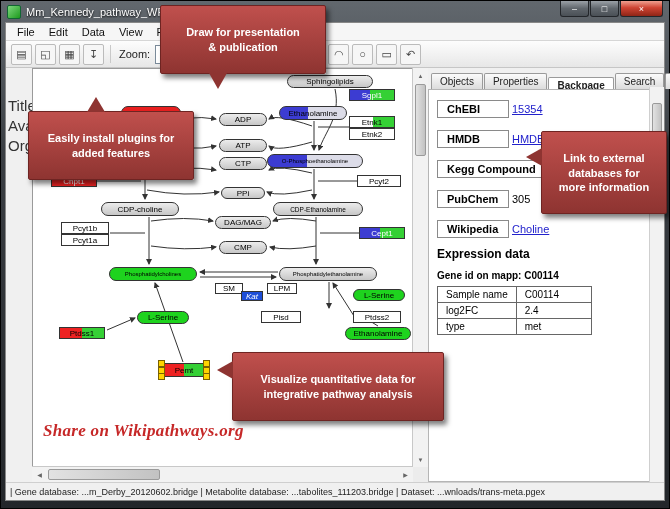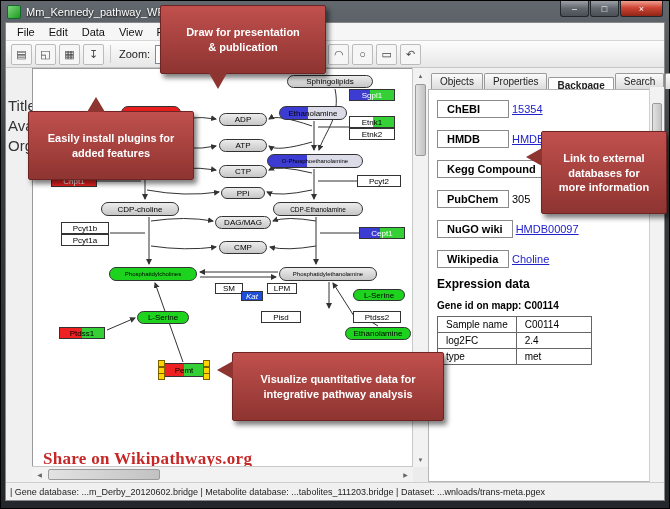--- a/index.html
+++ b/index.html
@@ -70,21 +70,21 @@
   .node.gene-red{background:linear-gradient(90deg,#ee2222 0,#ee2222 50%,#fff 50%);}
   .node.gene-red-solid{background:#ee2222;color:#fff;}
   .node.gene-green{background:linear-gradient(90deg,#fff 0,#fff 52%,#35d035 52%);}
   .node.gene-bluegreen{background:linear-gradient(90deg,#3c3cd2 0,#3c3cd2 45%,#35d035 45%);color:#fff;}
   .node.gene-redgreen,.node.selected{background:linear-gradient(90deg,#ee2222 0,#ee2222 50%,#35d035 50%);}
   .hdl{position:absolute;width:5px;height:5px;background:#ffd400;border:1px solid #7a6000;}
   .hdl.tl{left:-4px;top:-4px;} .hdl.tr{right:-4px;top:-4px;}
   .hdl.bl{left:-4px;bottom:-4px;} .hdl.br{right:-4px;bottom:-4px;}
   .hdl.ml{left:-4px;top:50%;margin-top:-3px;} .hdl.mr{right:-4px;top:50%;margin-top:-3px;}
   .share-banner{position:absolute;left:10px;top:352px;font-size:17px;font-weight:bold;
-        color:#c62828;font-family:"Liberation Serif",serif;letter-spacing:.3px;margin-top:28px;}
+        font-style:italic;color:#c62828;font-family:"Liberation Serif",serif;letter-spacing:.3px;}
   
   .right-panel{flex:1;display:flex;flex-direction:column;background:#f0f0f0;position:relative;min-width:0;}
   .tab-bar{height:19px;display:flex;align-items:flex-end;padding:2px 3px 0 3px;background:#f0f0f0;}
   .tab{font-size:10px;padding:2px 8px;border:1px solid #9a9a9a;border-bottom:none;
        background:linear-gradient(#fbfbfb,#dcdcdc);margin-right:1px;border-radius:2px 2px 0 0;color:#222;}
   .tab.active{background:#fff;font-weight:bold;position:relative;top:4px;}
   .panel-body{flex:1;background:#fff;border:1px solid #b5b5b5;margin-right:14px;
               padding:7px 8px;overflow:hidden;position:relative;}
   .section{margin-bottom:9px;}
   .dbbox{display:inline-block;border:1px solid #8a8a8a;background:#fff;padding:2px 9px;
@@ -249,21 +249,21 @@
               </div>
               <div class="node met" style="left: 186px; top: 70px; width: 48px; height: 13px;">
                 <span>ATP</span>
               </div>
               <div class="node met" style="left: 72px; top: 85px; width: 80px; height: 14px; font-size: 6.5px;">
                 <span>Phosphocholine</span>
               </div>
               <div class="node met-blue" style="left: 234px; top: 85px; width: 96px; height: 14px; font-size: 6px;">
                 <span>O-Phosphoethanolamine</span>
               </div>
-              <div class="node met" style="left: 186px; top: 96px; width: 48px; height: 13px;">
+              <div class="node met" style="left: 186px; top: 88px; width: 48px; height: 13px;">
                 <span>CTP</span>
               </div>
               <div class="node gene-red-solid" style="left: 18px; top: 106px; width: 46px; height: 12px;">
                 <span>Chpt1</span>
               </div>
               <div class="node gene" style="left: 324px; top: 106px; width: 44px; height: 12px;">
                 <span>Pcyt2</span>
               </div>
               <div class="node met" style="left: 188px; top: 118px; width: 44px; height: 12px;">
                 <span>PPi</span>
@@ -354,21 +354,20 @@
             <span class="tab active">Backpage</span>
             <span class="tab">Search</span>
             <span class="tab">Legend</span>
           </div>
         <div class="panel-body">
           <div class="sections">
               <div class="section"><div class="dbbox">ChEBI</div><div class="dblink">15354</div></div>
               <div class="section"><div class="dbbox">HMDB</div><div class="dblink">HMDB00097</div></div>
               <div class="section"><div class="dbbox">Kegg Compound</div><div class="dblink">C00114</div></div>
               <div class="section"><div class="dbbox">PubChem</div><div class="dbval">305</div></div>
-              <div class="section"><div class="dbbox">NuGO wiki</div><div class="dblink">HMDB00097</div></div>
               <div class="section"><div class="dbbox">Wikipedia</div><div class="dblink">Choline</div></div>
             </div>
           <div class="expr-title">Expression data</div>
           <div class="gene-line">Gene id on mapp: C00114</div>
           <table class="expr">
               <tbody>
                 <tr>
                   <td>Sample name</td>
                   <td>C00114</td>
                 </tr>

